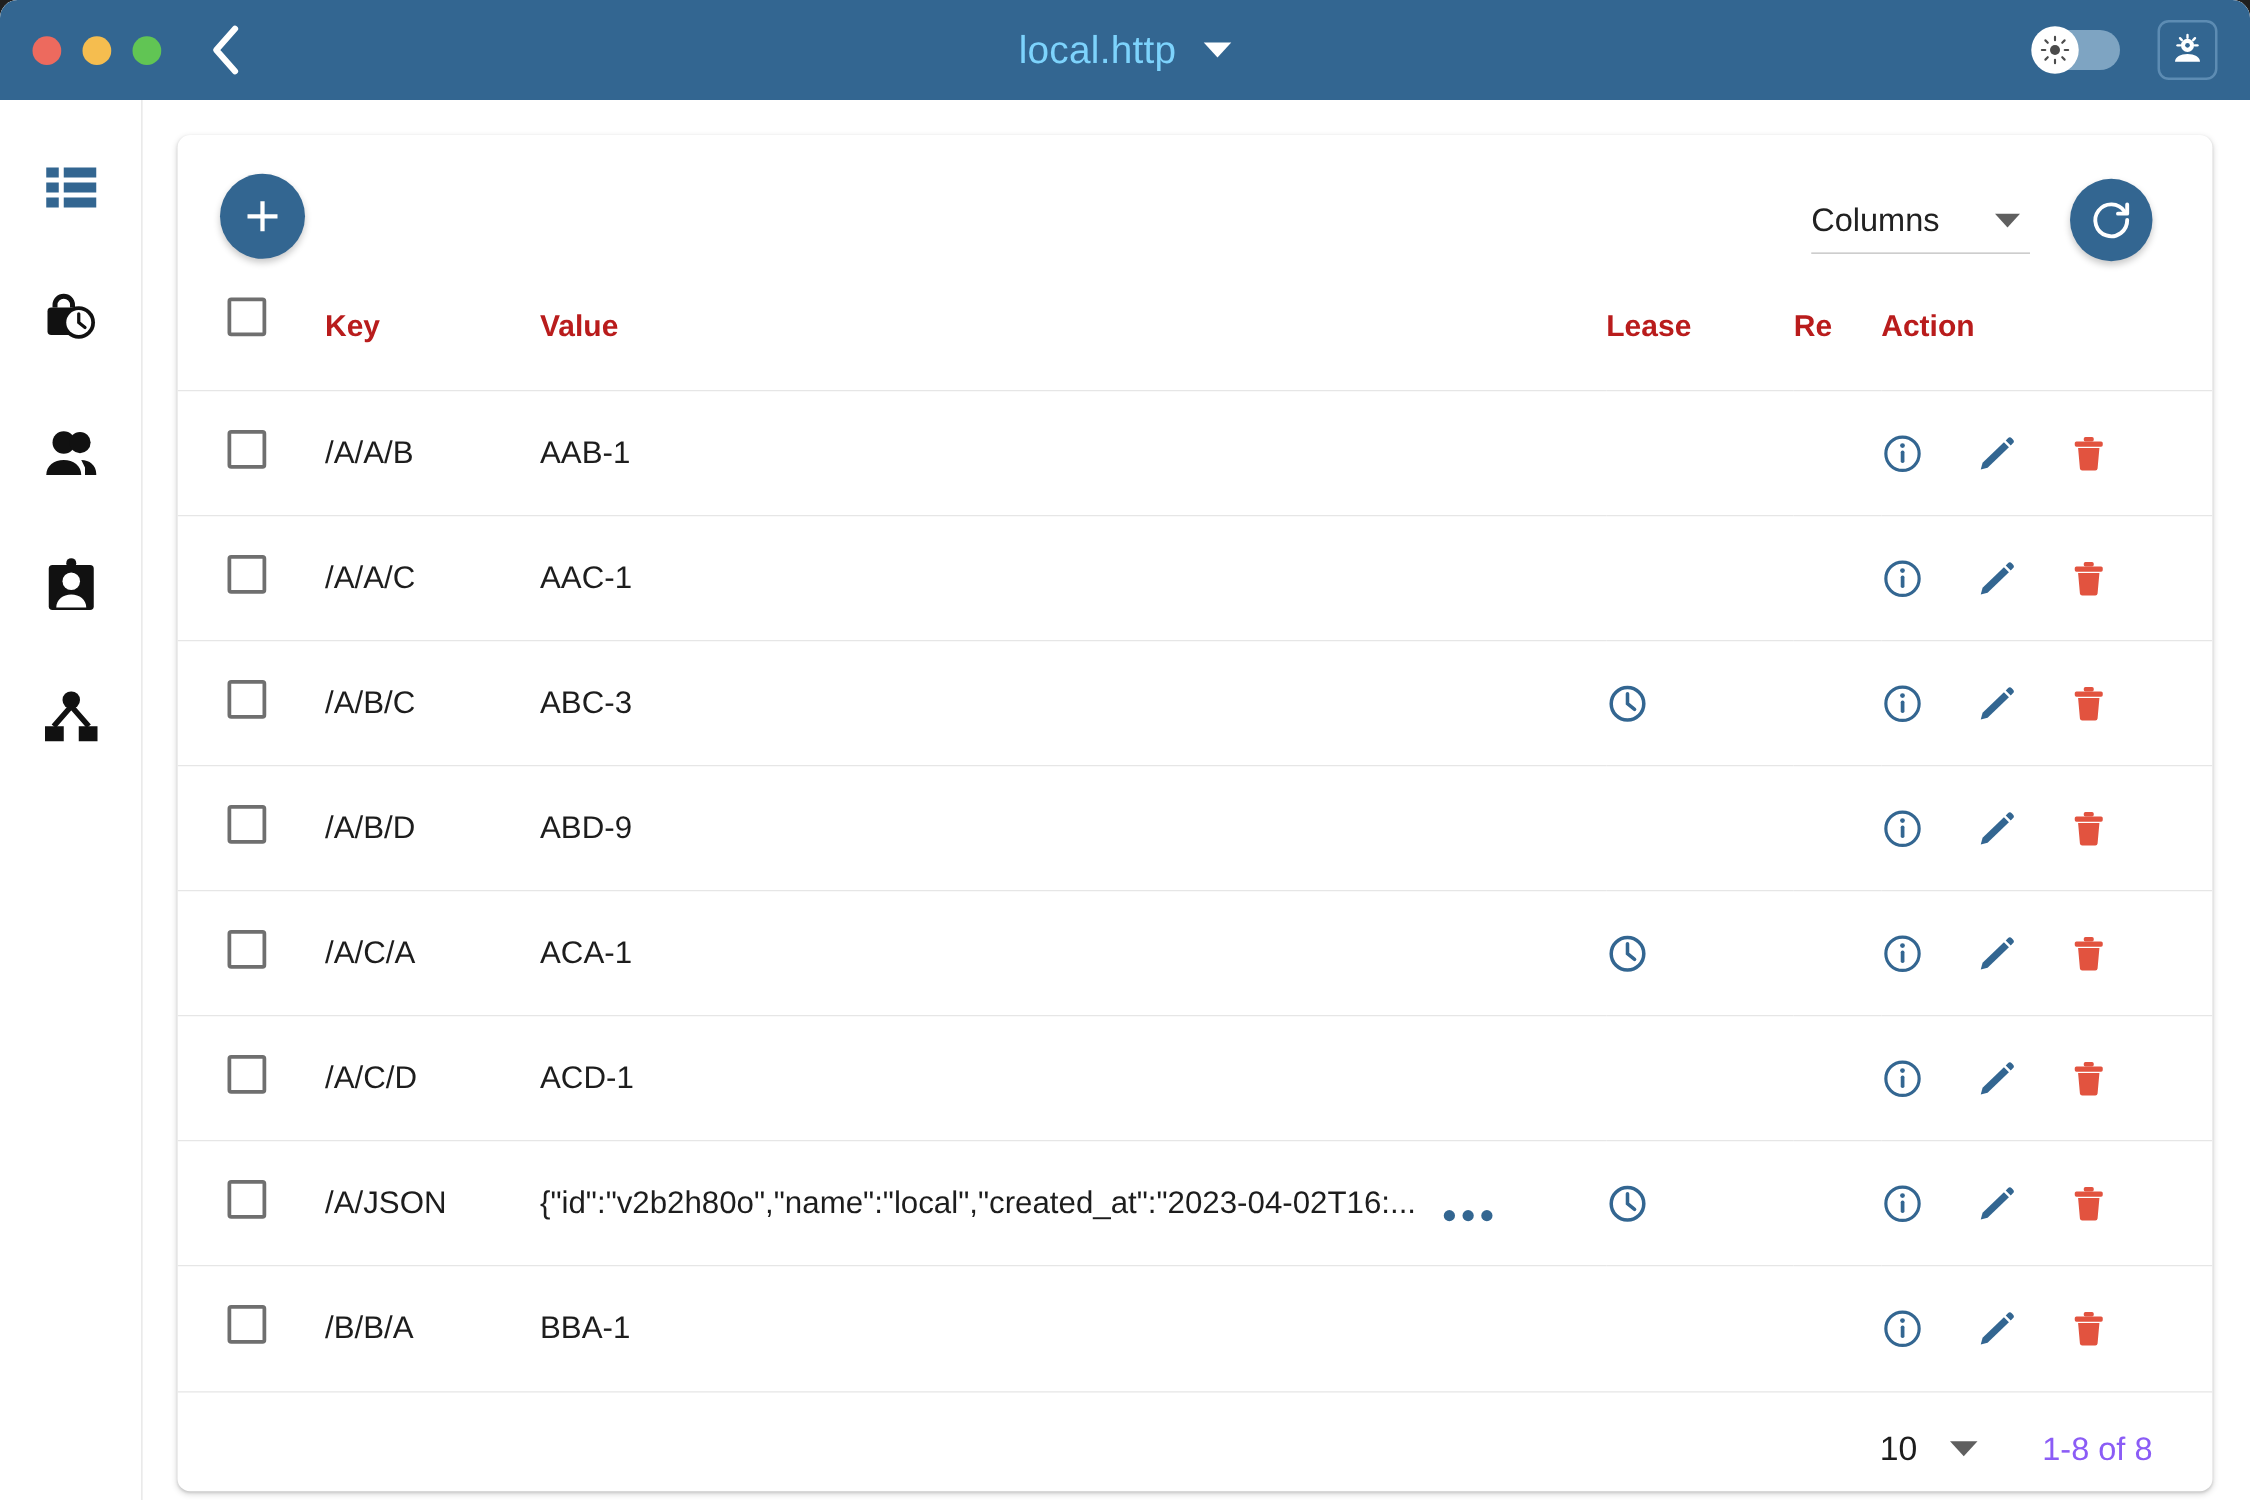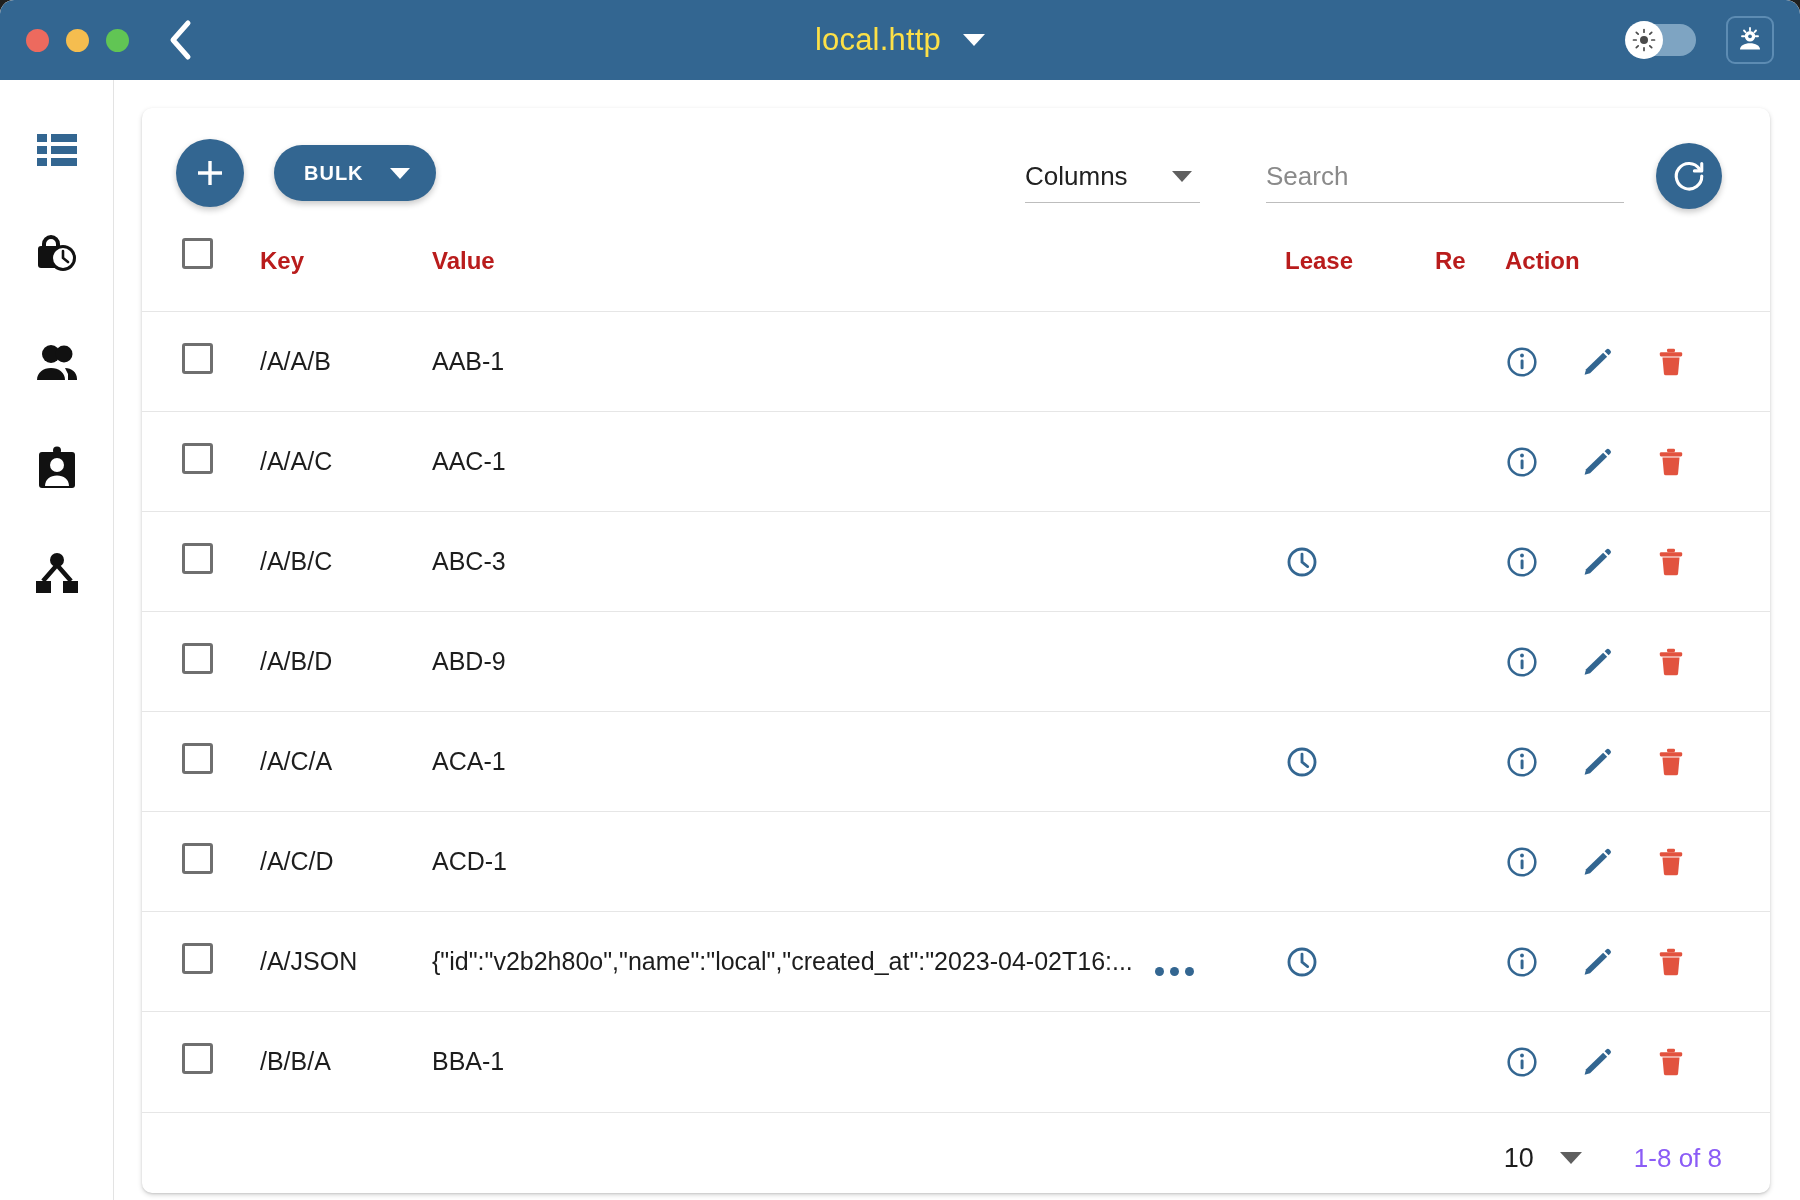--- a/index.html
+++ b/index.html
@@ -49,21 +49,21 @@
     position: absolute;
     left: 0; right: 0; top: 0;
     height: 80px;
     display: flex;
     align-items: center;
     justify-content: center;
     gap: 22px;
     pointer-events: none;
   }
   .title-text {
-    color: #fde047;
+    color: #7dd3fc;
     font-size: 31px;
     letter-spacing: .2px;
     pointer-events: auto;
   }
   .title-caret {
     width: 0; height: 0;
     border-left: 11px solid transparent;
     border-right: 11px solid transparent;
     border-top: 12px solid #ffffff;
     pointer-events: auto;
@@ -414,34 +414,27 @@
       <section class="card">
 
         <div class="toolbar">
           <div class="fab-add">
             <svg width="34" height="34" viewBox="0 0 34 34">
               <line x1="17" y1="5" x2="17" y2="29" stroke="#fff" stroke-width="3.4"></line>
               <line x1="5" y1="17" x2="29" y2="17" stroke="#fff" stroke-width="3.4"></line>
             </svg>
           </div>
 
-          <div class="bulk-btn">
-            <span>BULK</span>
-            <span class="bulk-caret"></span>
-          </div>
 
           <div class="toolbar-right">
             <div class="field columns">
               <span class="field-label">Columns</span>
               <span class="col-caret"></span>
             </div>
 
-            <div class="field search">
-              <span class="search-ph">Search</span>
-            </div>
 
             <div class="refresh-btn">
               <svg width="34" height="34" viewBox="0 0 24 24">
                 <path d="M19.5 7.2A9 9 0 1 0 21 12" stroke="#fff" stroke-width="2.2" fill="none" stroke-linecap="round"></path>
                 <path d="M21 3.2V8.4H15.8" stroke="#fff" stroke-width="2.2" fill="none" stroke-linecap="round" stroke-linejoin="round"></path>
               </svg>
             </div>
           </div>
         </div>
 

